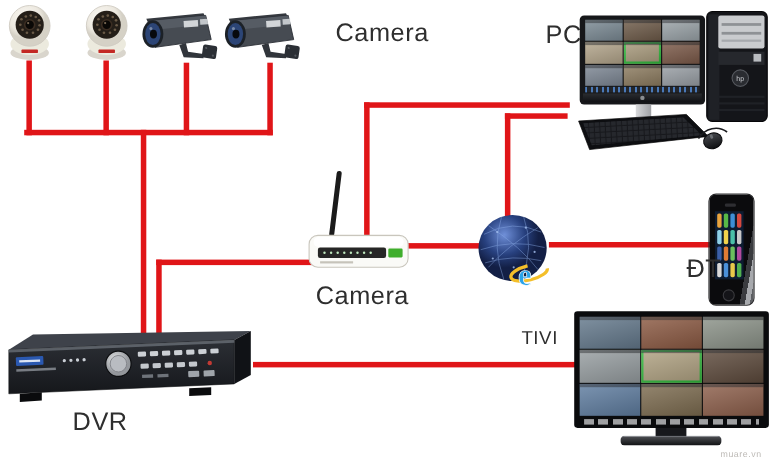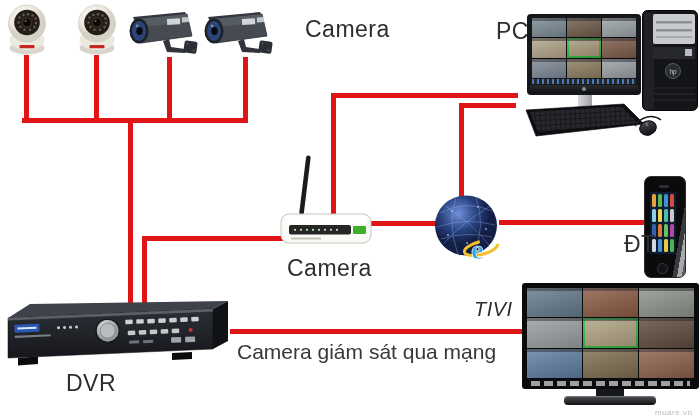--- a/index.html
+++ b/index.html
@@ -9,21 +9,21 @@
   html,body{margin:0;padding:0;background:#ffffff;}
   .stage{
     position:relative;width:700px;height:419px;overflow:hidden;
     background:#ffffff;font-family:"Liberation Sans",sans-serif;
   }
   .line{position:absolute;background:var(--line);}
   .lbl{
     position:absolute;color:#2e2e2e;font-size:23px;letter-spacing:.5px;
     white-space:nowrap;line-height:1;
   }
-  .lbl-small{font-size:20px;font-style:italic;}
+  .lbl-small{font-size:17px;}
   .caption{position:absolute;color:#383838;font-size:21px;white-space:nowrap;line-height:1;}
   .watermark{position:absolute;color:#bdbab6;font-size:8px;letter-spacing:.5px;line-height:1;}
   .dev{position:absolute;}
 
   
   .cam-grid{display:grid;grid-template-columns:repeat(3,1fr);grid-auto-rows:1fr;
     gap:1px;background:#08090b;width:100%;height:100%;}
   .cam-grid .cell{position:relative;}
   .cam-grid .cell::before{content:"";position:absolute;left:0;top:0;right:0;height:3px;
     background:rgba(8,10,14,.5);}
@@ -386,16 +386,15 @@
     <div class="neck"></div>
     <div class="base"></div>
   </div>
 
   <div class="lbl" style="left:305px;top:18px">Camera</div>
   <div class="lbl" style="left:496px;top:20px">PC</div>
   <div class="lbl" style="left:287px;top:257px">Camera</div>
   <div class="lbl" style="left:624px;top:233px">ĐT</div>
   <div class="lbl lbl-small" style="left:474px;top:299px">TIVI</div>
   <div class="lbl" style="left:66px;top:372px">DVR</div>
-  <div class="caption" style="left:237px;top:341px">Camera giám sát qua mạng</div>
   <div class="watermark" style="left:655px;top:409px">muare.vn</div>
 
 </div>
 
 </body></html>

